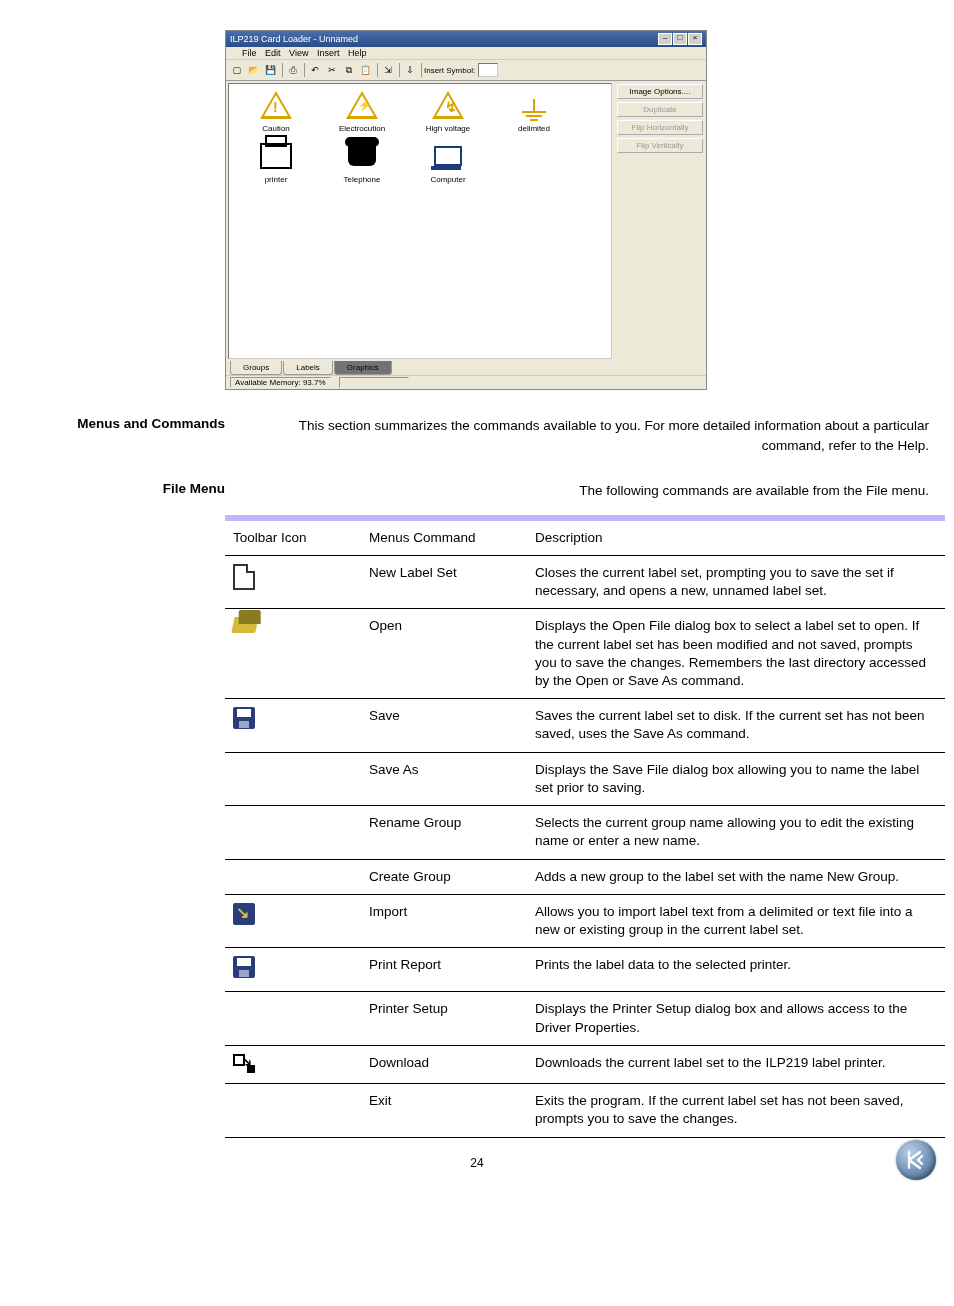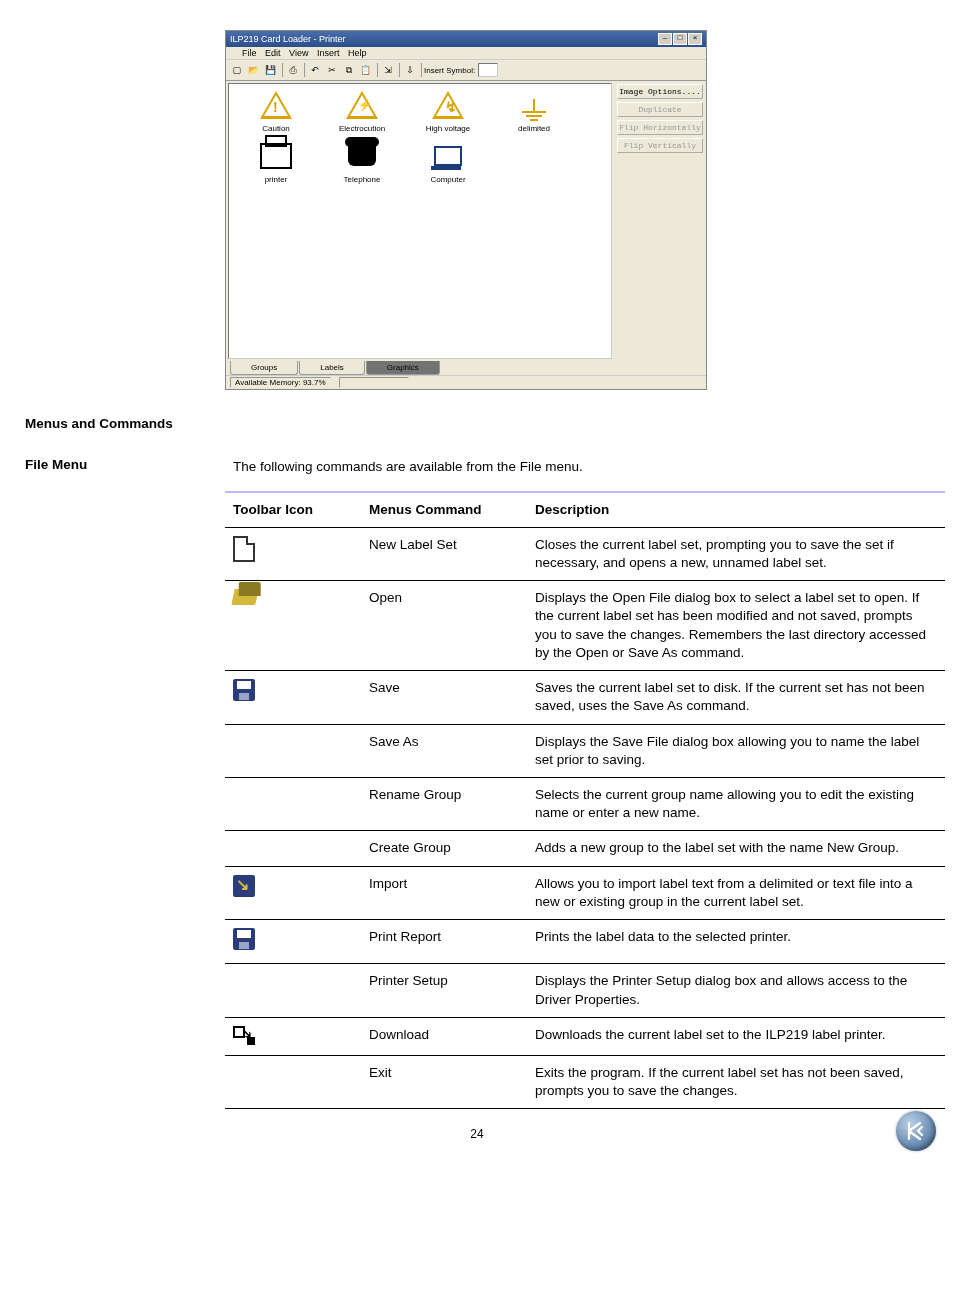--- a/index.html
+++ b/index.html
@@ -129,60 +129,60 @@
   .printer-ic::before{content:"";position:absolute;width:18px;height:8px;border:2px solid #000;top:-10px;left:3px;}
   .phone-ic{width:28px;height:20px;background:#000;border-radius:0 0 6px 6px;position:relative;}
   .phone-ic::before{content:"";position:absolute;width:34px;height:10px;background:#000;border-radius:6px;top:-9px;left:-3px;}
   .comp-ic{width:24px;height:16px;border:2px solid #1a3c7a;position:relative;}
   .comp-ic::after{content:"";position:absolute;width:30px;height:4px;background:#1a3c7a;top:18px;left:-5px;}
   .side-panel {
     width: 86px;
     background: #ece9d8;
     padding: 3px;
     font-size: 8px;
-    font-family: Liberation Mono, monospace;
   }
   .side-panel .btn {
     border: 1px outset #fff;
     background: #ece9d8;
     text-align: center;
     padding: 2px 1px;
     margin-bottom: 3px;
     font-size: 8px;
   }
   .side-panel .btn.disabled { color: #999; }
   .bottom-tabs {
     display: flex;
     font-size: 8px;
     padding: 0 4px;
   }
   .bottom-tabs .tab {
     border: 1px solid #999;
     border-top: none;
-    padding: 2px 20px;
+    padding: 2px 12px;
     background: #ece9d8;
     border-radius: 0 0 3px 3px;
     margin-right: 1px;
   }
   .bottom-tabs .tab.front {
     background: #737373;
   }
   .statusbar {
     font-size: 8px;
     padding: 1px 4px;
     border-top: 1px solid #ccc;
     display:flex;
     gap:8px;
   }
   .statusbar .cell{border:1px inset #ece9d8;padding:0 4px;}
 
   
   .section-row {
     display: flex;
     margin-top: 26px;
+    text-align: right;
   }
   .section-label {
     width: 200px;
     font-weight: bold;
     flex-shrink: 0;
     padding-right: 8px;
   }
   .section-body {
     flex: 1;
     line-height: 1.45;
@@ -197,22 +197,22 @@
   }
   table.cmds th, table.cmds td {
     border: 1px solid #000;
     padding: 8px 8px;
     text-align: left;
     vertical-align: top;
     font-size: 13.5px;
     line-height: 1.35;
   }
   table.cmds th {
-    font-weight: bold;
-    border-top: 2px solid #c4b5fd;
+    font-weight: normal;
+    border-top: 6px solid #c4b5fd;
     border-bottom: 1px solid #000;
     border-left:none;border-right:none;
   }
   table.cmds td{border-left:none;border-right:none;}
   table.cmds tr td:first-child{width:120px;}
   table.cmds tr td:nth-child(2){width:150px;}
   .ic-new{display:inline-block;width:18px;height:22px;border:2px solid #333;position:relative;}
   .ic-new::after{content:"";position:absolute;right:-2px;top:-2px;width:7px;height:7px;background:#fff;border-left:2px solid #333;border-bottom:2px solid #333;}
   .ic-open{display:inline-block;width:24px;height:16px;background:#d4b93a;position:relative;transform:skewX(-12deg);border-radius:0 0 2px 2px;}
   .ic-open::before{content:"";position:absolute;width:22px;height:14px;background:#8a7a20;top:-7px;left:4px;transform:skewX(12deg);border-radius:2px 2px 0 0;}
@@ -242,21 +242,21 @@
     display:flex;align-items:center;justify-content:center;
     color:#fff;font-weight:bold;font-size:18px;
     box-shadow: inset -2px -2px 4px rgba(0,0,0,.3), 0 0 3px rgba(0,0,0,.3);
   }
 </style>
 </head>
 <body>
 
 <div class="screenshot">
   <div class="titlebar">
-    <span>ILP219 Card Loader - Printer</span>
+    <span>ILP219 Card Loader - Unnamed</span>
     <div class="wbtns">
       <div class="wbtn">–</div>
       <div class="wbtn">□</div>
       <div class="wbtn">×</div>
     </div>
   </div>
   <div class="menubar">
     <span>File</span>
     <span>Edit</span>
     <span>View</span>
@@ -348,20 +348,21 @@
     <div class="tab front">Graphics</div>
   </div>
   <div class="statusbar">
     <span class="cell">Available Memory: 93.7%</span>
     <span class="cell" style="flex:0 0 60px;"></span>
   </div>
 </div>
 
 <div class="section-row">
   <div class="section-label">Menus and Commands</div>
+  <div class="section-body">This section summarizes the commands available to you. For more detailed information about a particular command, refer to the Help.</div>
 </div>
 
 <div class="section-row">
   <div class="section-label">File Menu</div>
   <div class="section-body">The following commands are available from the File menu.</div>
 </div>
 
 <table class="cmds">
   <thead>
     <tr>

